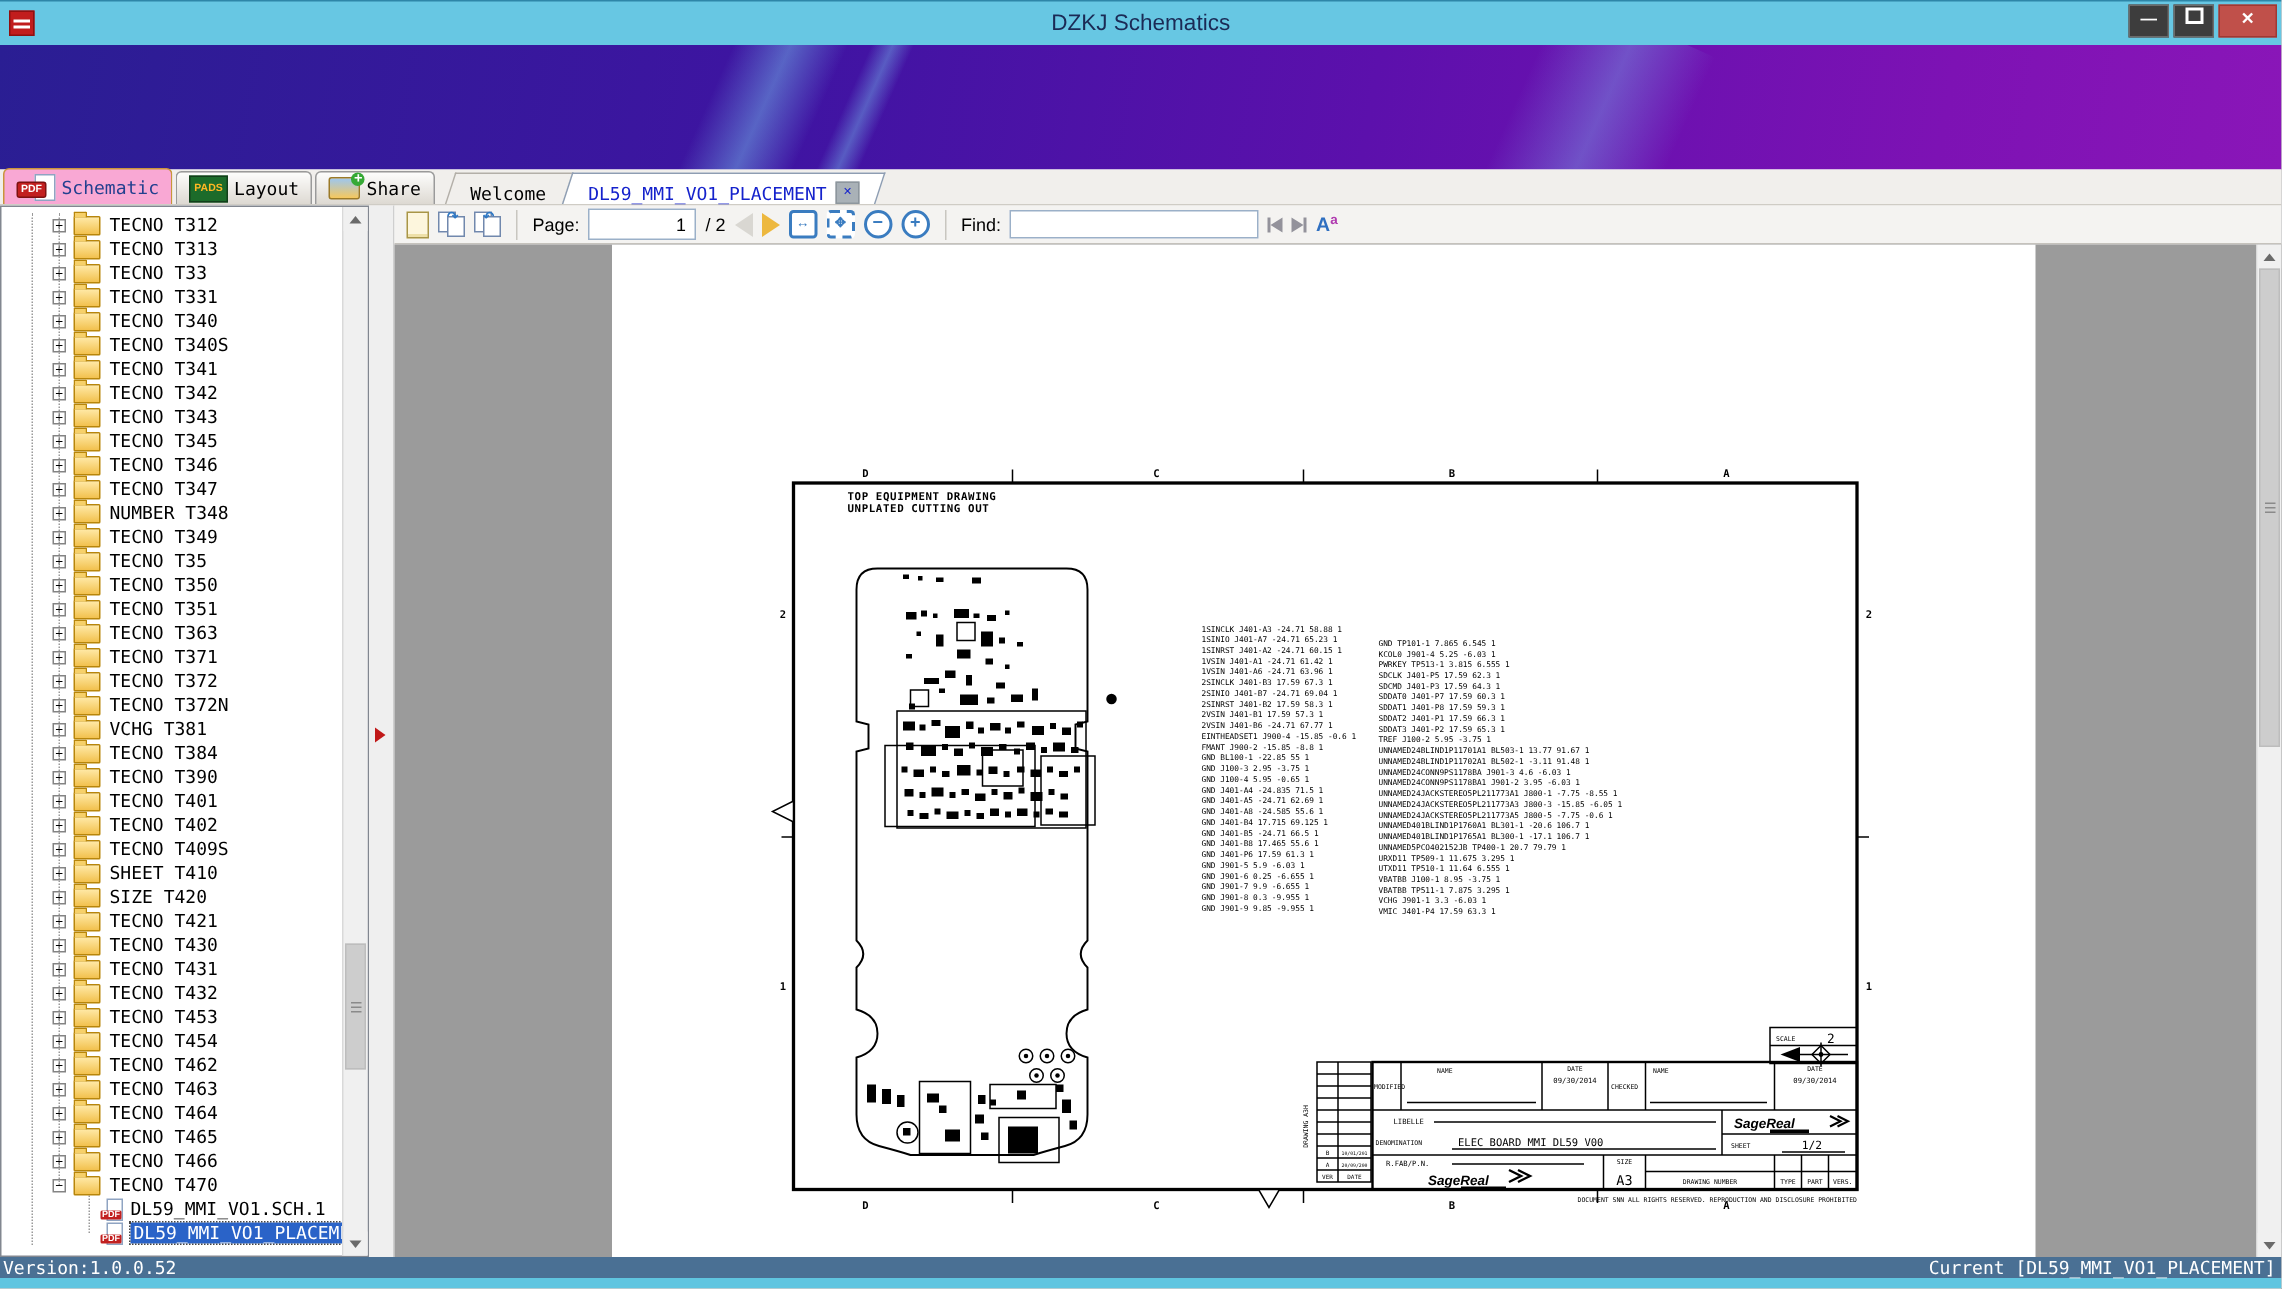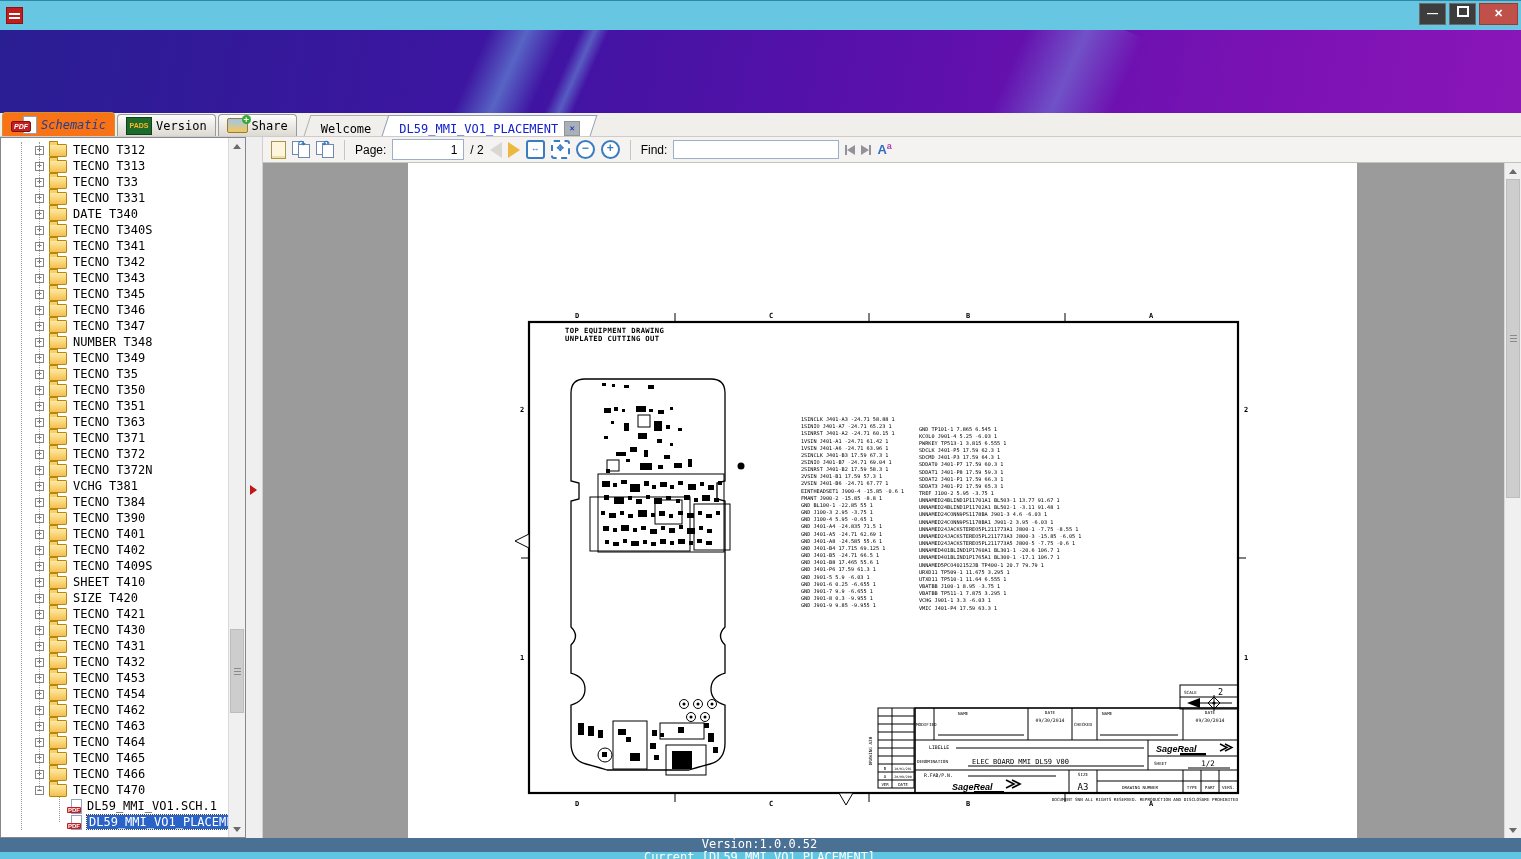--- a/index.html
+++ b/index.html
@@ -31,21 +31,21 @@
   #brand-name{color:#fff;font-size:37px;font-weight:bold;letter-spacing:1px;text-shadow:2px 2px 3px rgba(0,0,0,.45);}
   #tagline{position:absolute;right:112px;top:24px;color:#eae6f4;font-size:27px;font-weight:bold;
            letter-spacing:.5px;text-shadow:1px 2px 2px rgba(0,0,0,.4);}
   
   #tabrow{position:absolute;top:113px;left:0;width:100%;height:24px;background:#f1efec;
           border-bottom:1px solid #cfccc5;box-sizing:border-box;display:flex;align-items:flex-end;}
   .ttab{height:21px;display:flex;align-items:center;gap:4px;padding:0 8px;margin-left:2px;
         border:1px solid #9a9a9a;border-bottom:none;border-radius:4px 4px 0 0;
         background:linear-gradient(#fdfdfc,#ddd9d2);font-size:12px;
         font-family:"DejaVu Sans Mono",monospace;color:#000;}
-  .ttab.active{background:#f97316;border-color:#c9953a;height:23px;color:#23408f;font-style:italic;}
+  .ttab.active{background:#f9a8d4;border-color:#c9953a;height:23px;color:#23408f;}
   .pdficon{position:relative;width:26px;height:17px;flex:0 0 auto;}
   .pdficon .pg{position:absolute;right:0;top:0;width:12px;height:16px;background:#fff;border:1px solid #8fa4c2;}
   .pdficon .bd{position:absolute;left:0;bottom:1px;background:#c22020;color:#fff;font-size:7px;font-weight:bold;
                padding:1px 2px;border:1px solid #7d1111;border-radius:2px;font-family:"Liberation Sans",sans-serif;}
   .padsicon{width:24px;height:16px;background:#1c6b2a;border:1px solid #123f1a;color:#ffb723;
             font-size:7px;font-weight:bold;text-align:center;line-height:15px;flex:0 0 auto;
             font-family:"Liberation Sans",sans-serif;}
   .foldericon{position:relative;width:19px;height:13px;background:linear-gradient(#9ec7ee,#f5c85e);
               border:1px solid #9b7a28;border-radius:2px;flex:0 0 auto;}
   .foldericon .plus{position:absolute;right:-4px;top:-4px;width:9px;height:9px;border-radius:50%;
@@ -118,41 +118,42 @@
   .ic-skip .tr{width:0;height:0;border-top:5px solid transparent;border-bottom:5px solid transparent;border-left:8px solid #445;}
   .ic-font{font-weight:bold;color:#2f6fc0;font-size:13px;}
   .ic-font sup{color:#b03ab0;font-size:9px;}
   #canvas{flex:1;background:#9b9b9b;position:relative;overflow:hidden;}
   #pagewrap{position:absolute;left:145px;top:0;width:949px;height:675px;background:#fff;}
   #viewbar{right:0;}
   
   #status{position:absolute;left:0;bottom:0;width:100%;height:21px;}
   #status-main{height:14px;background:#4a7094;color:#fff;font-family:"DejaVu Sans Mono",monospace;
                font-size:12px;display:flex;justify-content:space-between;align-items:center;
-               padding:0 4px 0 2px;line-height:13px;flex-direction:column;}
+               padding:0 4px 0 2px;line-height:13px;}
   #status-strip{height:7px;background:#5fc5e0;}
   
   svg text{fill:#000;font-family:"DejaVu Sans Mono",monospace;}
   .pin{font-size:5.2px;}
   .zl{font-size:7px;font-weight:bold;text-anchor:middle;}
   .num{font-size:7px;font-weight:bold;text-anchor:middle;}
   .note{font-size:7.2px;font-weight:bold;letter-spacing:.4px;}
   .tbl{font-size:4.3px;}
   .tbl5{font-size:4.8px;}
   .tblm{text-anchor:middle;}
   .brand{font-size:9px;font-weight:bold;font-style:italic;font-family:"Liberation Sans",sans-serif;}
 </style>
 </head>
 <body>
 
 <div id="titlebar">
   <div id="app-icon">
       <i></i>
       <i></i>
     </div>
+  <div id="titletext">DZKJ Schematics</div>
   <div class="winbtns">
     <div class="wbtn">—</div>
     <div class="wbtn"><span class="sq"></span></div>
     <div class="wbtn close">✕</div>
   </div>
 </div>
 
 <div id="banner">
   <div class="beam b1"></div>
   <div class="beam b2"></div>
@@ -162,21 +163,21 @@
 <div id="tabrow">
   <div class="ttab active">
     <span class="pdficon">
         <span class="pg"></span>
         <span class="bd">PDF</span>
       </span>
     <span>Schematic</span>
   </div>
   <div class="ttab">
     <span class="padsicon">PADS</span>
-    <span>Version</span>
+    <span>Layout</span>
   </div>
   <div class="ttab">
     <span class="foldericon">
         <span class="plus">+</span>
       </span>
     <span>Share</span>
   </div>
   <div class="dtabs">
     <div class="dtab">
       <div class="skewbg"></div>
@@ -212,21 +213,21 @@
           <span class="tlabel">TECNO T33</span>
         </div>
         <div class="trow">
           <span class="pm">+</span>
           <span class="fico"></span>
           <span class="tlabel">TECNO T331</span>
         </div>
         <div class="trow">
           <span class="pm">+</span>
           <span class="fico"></span>
-          <span class="tlabel">DATE T340</span>
+          <span class="tlabel">TECNO T340</span>
         </div>
         <div class="trow">
           <span class="pm">+</span>
           <span class="fico"></span>
           <span class="tlabel">TECNO T340S</span>
         </div>
         <div class="trow">
           <span class="pm">+</span>
           <span class="fico"></span>
           <span class="tlabel">TECNO T341</span>

